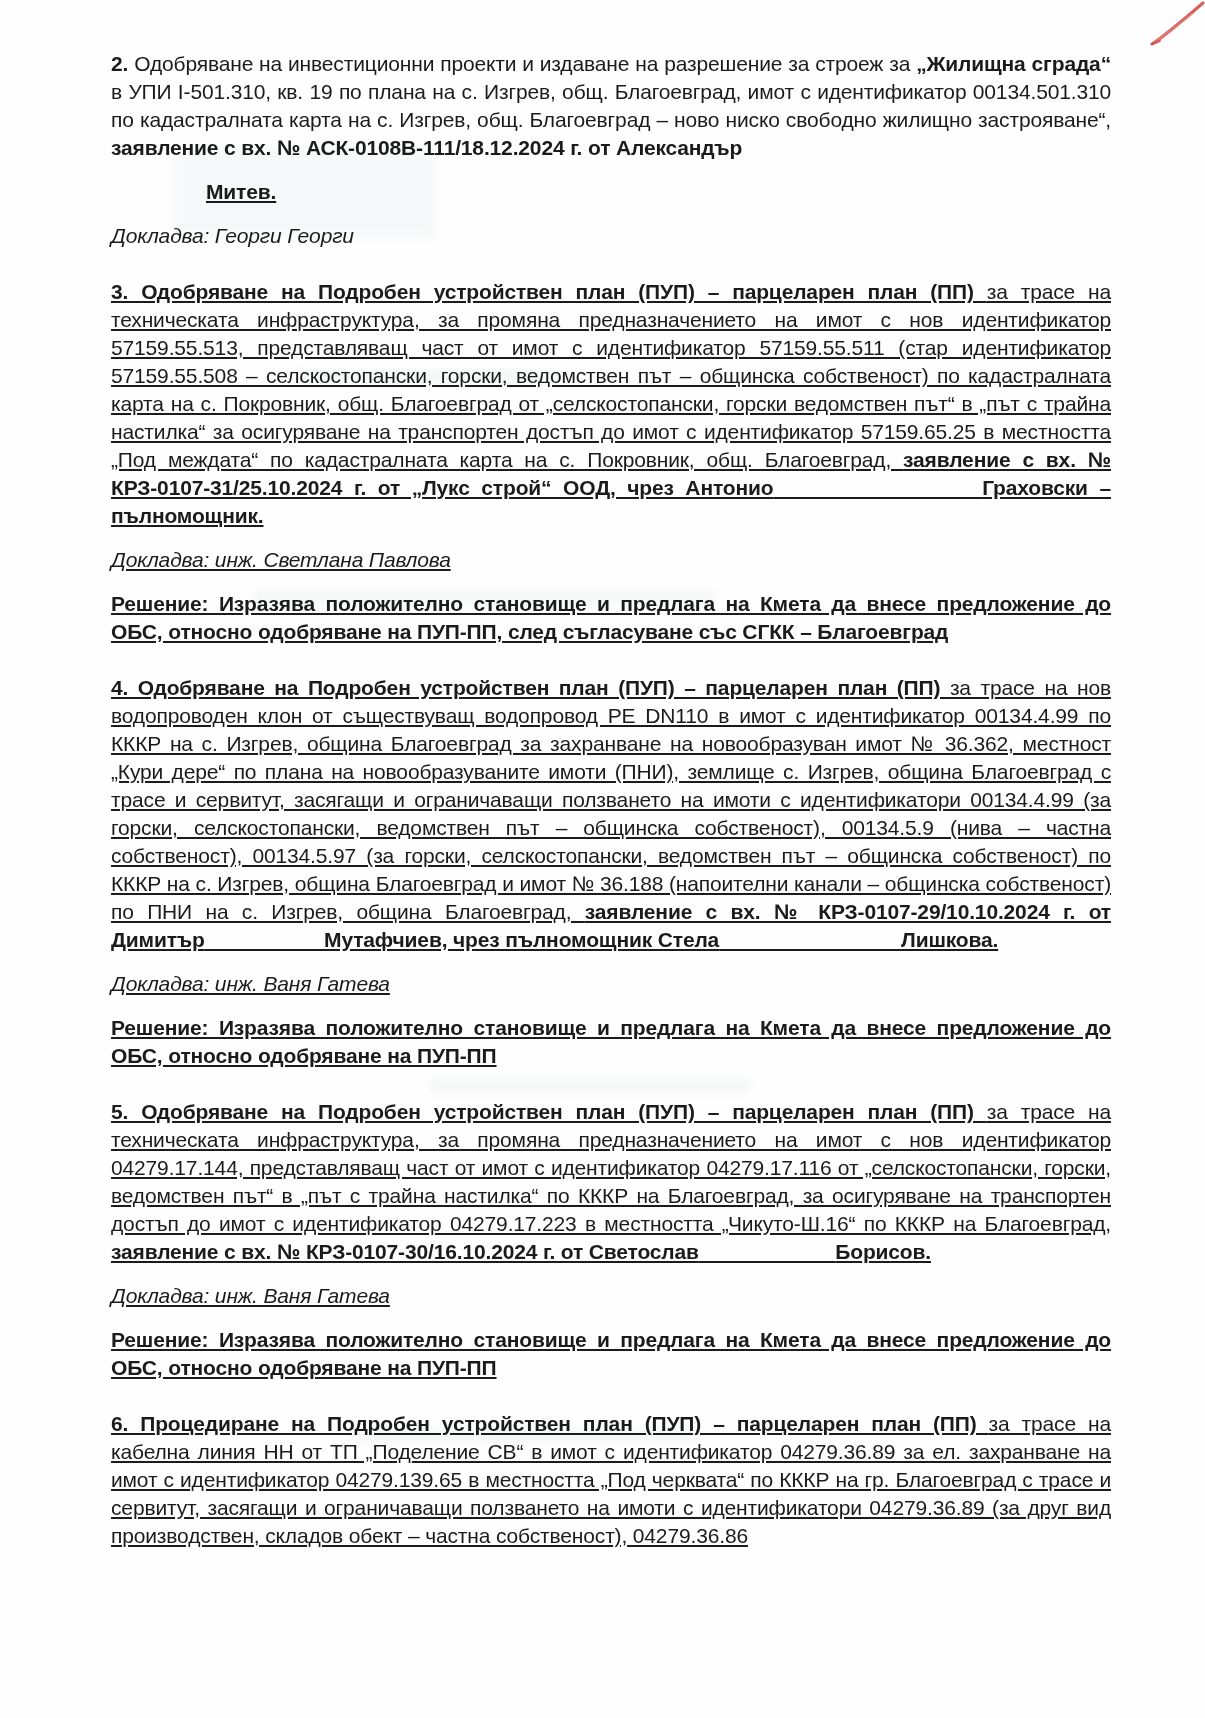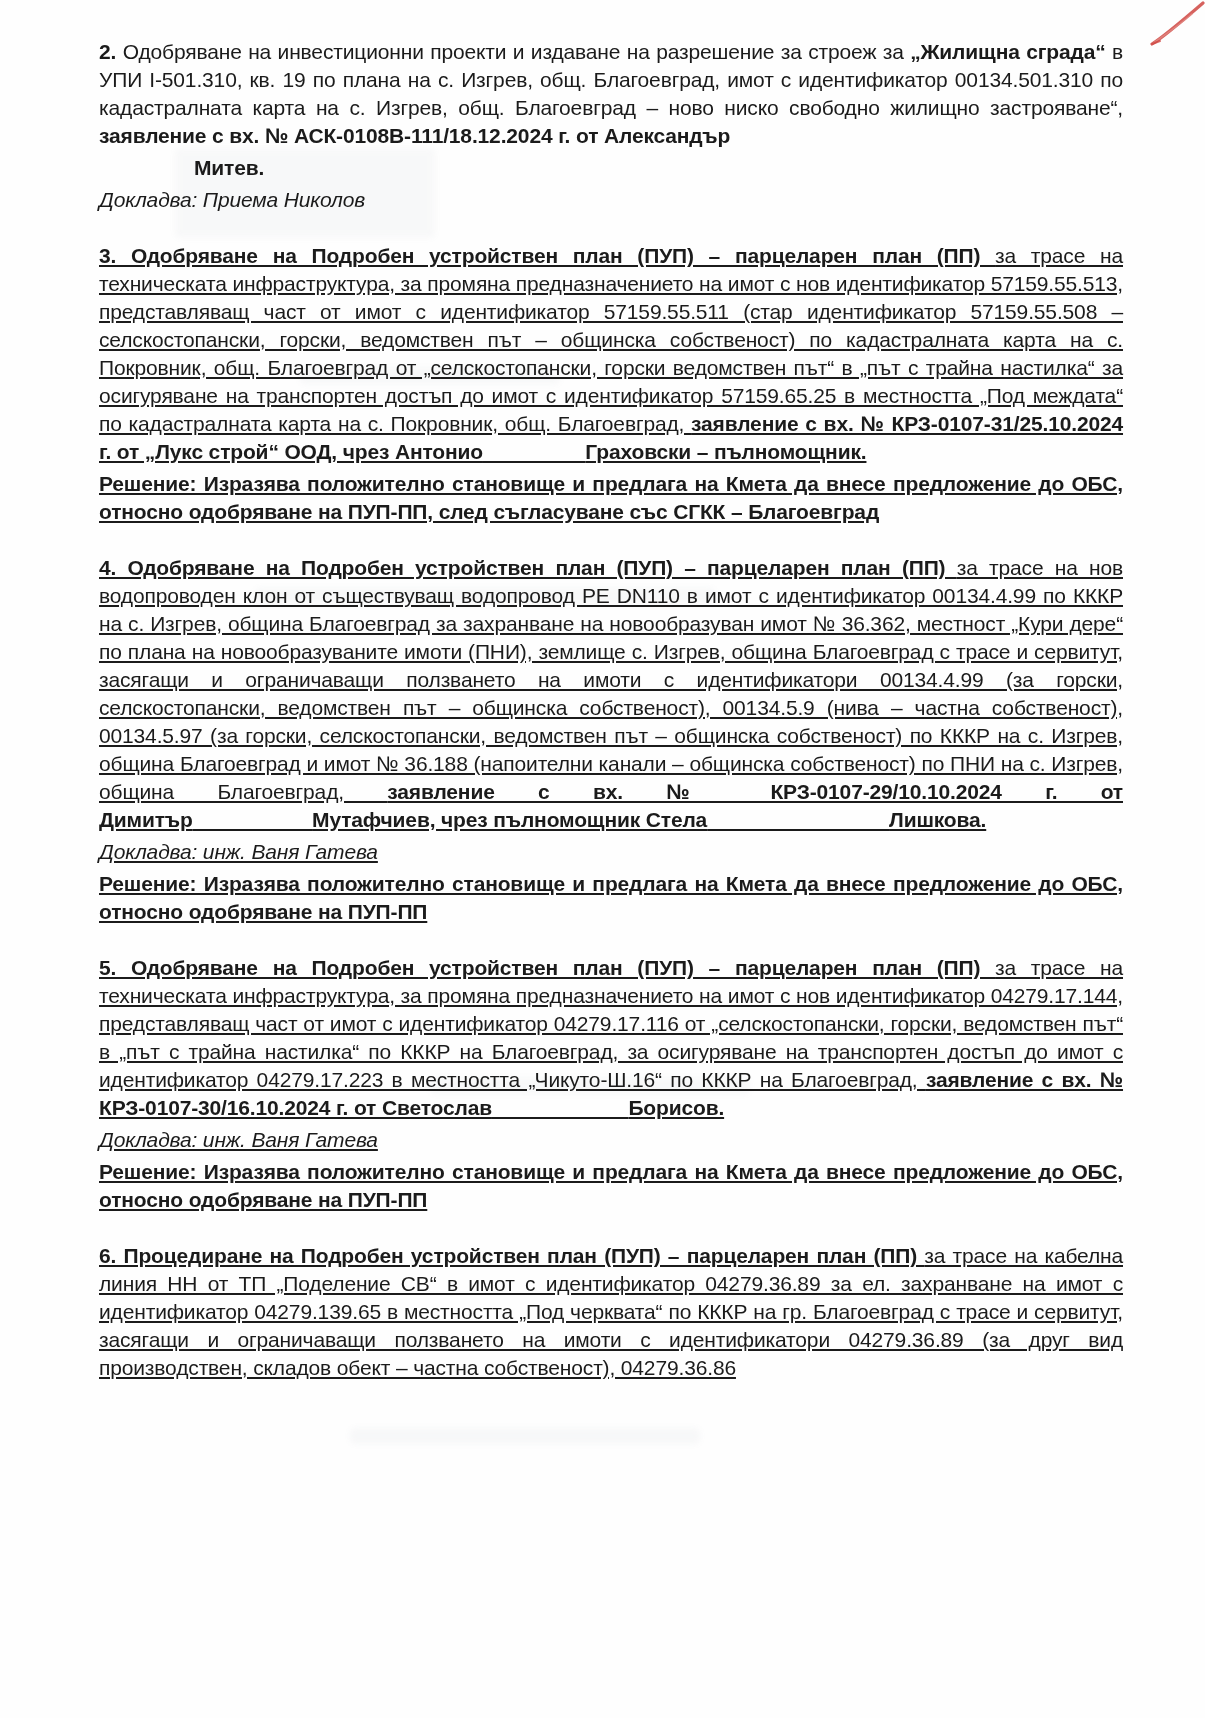--- a/index.html
+++ b/index.html
@@ -18,22 +18,22 @@
   .content {
     position: absolute;
     left: 95px; right: 78px; top: 34px;
     font-size: 21px;
     line-height: 28px;
     letter-spacing: -0.15px;
     text-align: justify;
   }
   .section { margin: 0; }
   .section + .section { margin-top: 28px; text-decoration: underline; }
-  .content p { margin: 4px; }
-  p.indent { padding-left: 95px; text-align: left; }
+  .content p { margin: 16px; }
+  p.indent { padding-left: 95px; text-align: left; text-decoration: underline; }
   p.left { text-align: left; }
   .b { font-weight: bold; }
   .i { font-style: italic; }
   
   .pen-mark {
     position: absolute;
     top: 0; left: 1148px;
     width: 57px; height: 50px;
     pointer-events: none;
   }
@@ -66,24 +66,25 @@
   <svg class="pen-mark" viewBox="0 0 57 50" xmlns="http://www.w3.org/2000/svg">
     <path d="M4 44 C 14 38, 26 28, 55 3" fill="none" stroke="#cf4742" stroke-width="3.2" stroke-linecap="round" opacity="0.85"></path>
     <path d="M4 44 C 18 34, 30 26, 44 14" fill="none" stroke="#e28b86" stroke-width="1.6" stroke-linecap="round" opacity="0.7"></path>
     <path d="M4 44 L 12 41" fill="none" stroke="#cf4742" stroke-width="2" stroke-linecap="round" opacity="0.8"></path>
   </svg>
 
   <main class="content" id="doc">
       <section class="section">
         <p><span class="b ">2. </span><span class="">Одобряване на инвестиционни проекти и издаване на разрешение за строеж за </span><span class="b ">„Жилищна сграда“</span><span class=""> в УПИ І-501.310, кв. 19 по плана на с. Изгрев, общ. Благоевград, имот с идентификатор 00134.501.310 по кадастралната карта на с. Изгрев, общ. Благоевград – ново ниско свободно жилищно застрояване“, </span><span class="b ">заявление с вх. № АСК-0108В-111/18.12.2024 г. от Александър</span></p>
         <p class="indent"><span class="b ">Митев.</span></p>
-        <p class="left"><span class="i">Докладва: Приема Николов</span></p>
+        <p class="left"><span class="i">Докладва: Георги Георги</span></p>
       </section>
       <section class="section">
         <p><span class="b ">3. Одобряване на Подробен устройствен план (ПУП) – парцеларен план (ПП) </span><span class="">за трасе на техническата инфраструктура, за промяна предназначението на имот с нов идентификатор 57159.55.513, представляващ част от имот с идентификатор 57159.55.511 (стар идентификатор 57159.55.508 – селскостопански, горски, ведомствен път – общинска собственост) по кадастралната карта на с. Покровник, общ. Благоевград от „селскостопански, горски ведомствен път“ в „път с трайна настилка“ за осигуряване на транспортен достъп до имот с идентификатор 57159.65.25 в местността „Под междата“ по кадастралната карта на с. Покровник, общ. Благоевград, </span><span class="b ">заявление с вх. № КРЗ-0107-31/25.10.2024 г. от „Лукс строй“ ООД, чрез Антонио</span><span class="b ">&nbsp;&nbsp;&nbsp;&nbsp;&nbsp;&nbsp;&nbsp;&nbsp;&nbsp;&nbsp;&nbsp;&nbsp;&nbsp;&nbsp;&nbsp;&nbsp;&nbsp;&nbsp;</span><span class="b ">Граховски – пълномощник.</span></p>
+        <p class="left"><span class="i">Докладва: инж. Светлана Павлова</span></p>
         <p><span class="b ">Решение: Изразява положително становище и предлага на Кмета да внесе предложение до ОБС, относно одобряване на ПУП-ПП, след съгласуване със СГКК – Благоевград</span></p>
       </section>
       <section class="section">
         <p><span class="b ">4. Одобряване на Подробен устройствен план (ПУП) – парцеларен план (ПП) </span><span class="">за трасе на нов водопроводен клон от съществуващ водопровод PE DN110 в имот с идентификатор 00134.4.99 по КККР на с. Изгрев, община Благоевград за захранване на новообразуван имот № 36.362, местност „Кури дере“ по плана на новообразуваните имоти (ПНИ), землище с. Изгрев, община Благоевград с трасе и сервитут, засягащи и ограничаващи ползването на имоти с идентификатори 00134.4.99 (за горски, селскостопански, ведомствен път – общинска собственост), 00134.5.9 (нива – частна собственост), 00134.5.97 (за горски, селскостопански, ведомствен път – общинска собственост) по КККР на с. Изгрев, община Благоевград и имот № 36.188 (напоителни канали – общинска собственост) по ПНИ на с. Изгрев, община Благоевград, </span><span class="b ">заявление с вх. № КРЗ-0107-29/10.10.2024 г. от Димитър</span><span class="b ">&nbsp;&nbsp;&nbsp;&nbsp;&nbsp;&nbsp;&nbsp;&nbsp;&nbsp;&nbsp;&nbsp;&nbsp;&nbsp;&nbsp;&nbsp;&nbsp;&nbsp;&nbsp;&nbsp;&nbsp;&nbsp;</span><span class="b ">Мутафчиев, чрез пълномощник Стела</span><span class="b ">&nbsp;&nbsp;&nbsp;&nbsp;&nbsp;&nbsp;&nbsp;&nbsp;&nbsp;&nbsp;&nbsp;&nbsp;&nbsp;&nbsp;&nbsp;&nbsp;&nbsp;&nbsp;&nbsp;&nbsp;&nbsp;&nbsp;&nbsp;&nbsp;&nbsp;&nbsp;&nbsp;&nbsp;&nbsp;&nbsp;&nbsp;&nbsp;</span><span class="b ">Лишкова.</span></p>
         <p class="left"><span class="i">Докладва: инж. Ваня Гатева</span></p>
         <p><span class="b ">Решение: Изразява положително становище и предлага на Кмета да внесе предложение до ОБС, относно одобряване на ПУП-ПП</span></p>
       </section>
       <section class="section">
         <p><span class="b ">5. Одобряване на Подробен устройствен план (ПУП) – парцеларен план (ПП) </span><span class="">за трасе на техническата инфраструктура, за промяна предназначението на имот с нов идентификатор 04279.17.144, представляващ част от имот с идентификатор 04279.17.116 от „селскостопански, горски, ведомствен път“ в „път с трайна настилка“ по КККР на Благоевград, за осигуряване на транспортен достъп до имот с идентификатор 04279.17.223 в местността „Чикуто-Ш.16“ по КККР на Благоевград, </span><span class="b ">заявление с вх. № КРЗ-0107-30/16.10.2024 г. от Светослав</span><span class="b ">&nbsp;&nbsp;&nbsp;&nbsp;&nbsp;&nbsp;&nbsp;&nbsp;&nbsp;&nbsp;&nbsp;&nbsp;&nbsp;&nbsp;&nbsp;&nbsp;&nbsp;&nbsp;&nbsp;&nbsp;&nbsp;&nbsp;&nbsp;&nbsp;</span><span class="b ">Борисов.</span></p>
         <p class="left"><span class="i">Докладва: инж. Ваня Гатева</span></p>

